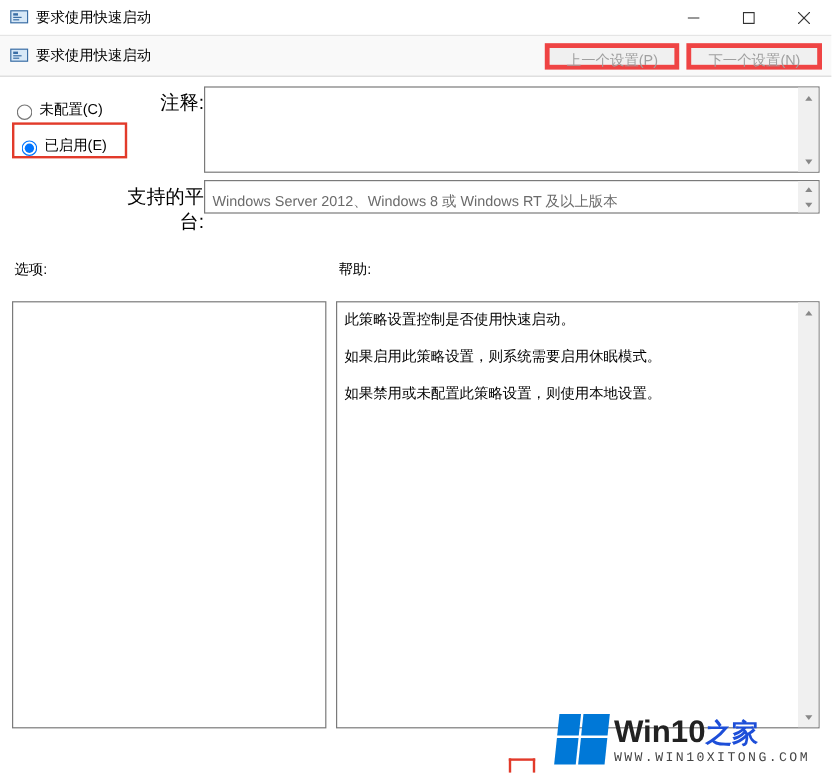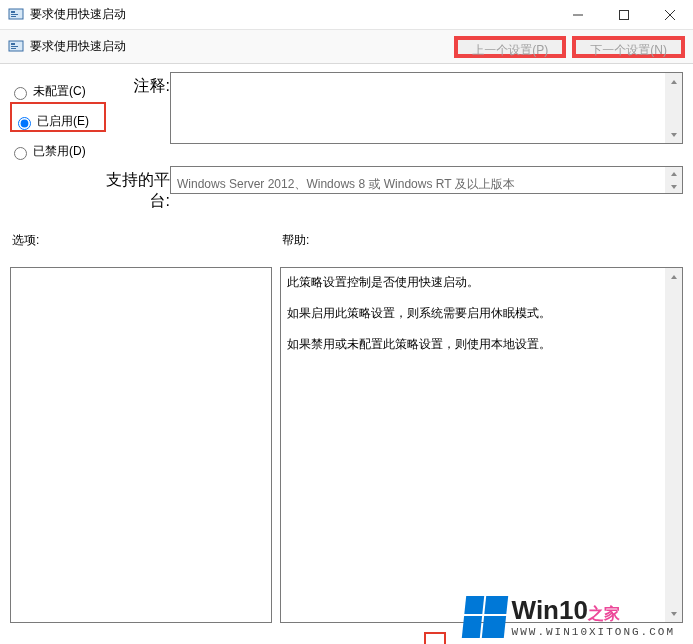--- a/index.html
+++ b/index.html
@@ -281,24 +281,20 @@
       <div class="radio-item">
         <input type="radio" name="state" style="">
         <span class="radio-label">未配置(C)</span>
       </div>
       <div class="radio-enabled-wrap">
         <div class="radio-item">
           <input type="radio" name="state" checked="" style="">
           <span class="radio-label">已启用(E)</span>
         </div>
       </div>
-      <div class="radio-item">
-        <input type="radio" name="state" style="">
-        <span class="radio-label">已禁用(D)</span>
-      </div>
     </div>
 
     <div class="field-label">注释:</div>
     <div class="comment-box">
       <span></span>
       <div class="scrollbar-v">
         <div class="sb-btn">
             <svg viewBox="0 0 8 8">
               <polygon points="4,2 7,6 1,6" fill="#888"></polygon>
             </svg>
@@ -364,17 +360,17 @@
 
 <div class="watermark">
   <div class="win-logo">
     <div></div>
       <div></div>
       <div></div>
       <div></div>
   </div>
   <div>
     <div>
-      <span class="watermark-text-main">Win10</span><span style="font-size:16px;font-weight:700;color:#ec4899">之家</span>
+      <span class="watermark-text-main">Win10</span><span style="font-size:22px;font-weight:700;color:#1d4ed8">之家</span>
     </div>
     <div class="watermark-text-sub">WWW.WIN10XITONG.COM</div>
   </div>
 </div>
 
 </body></html>

